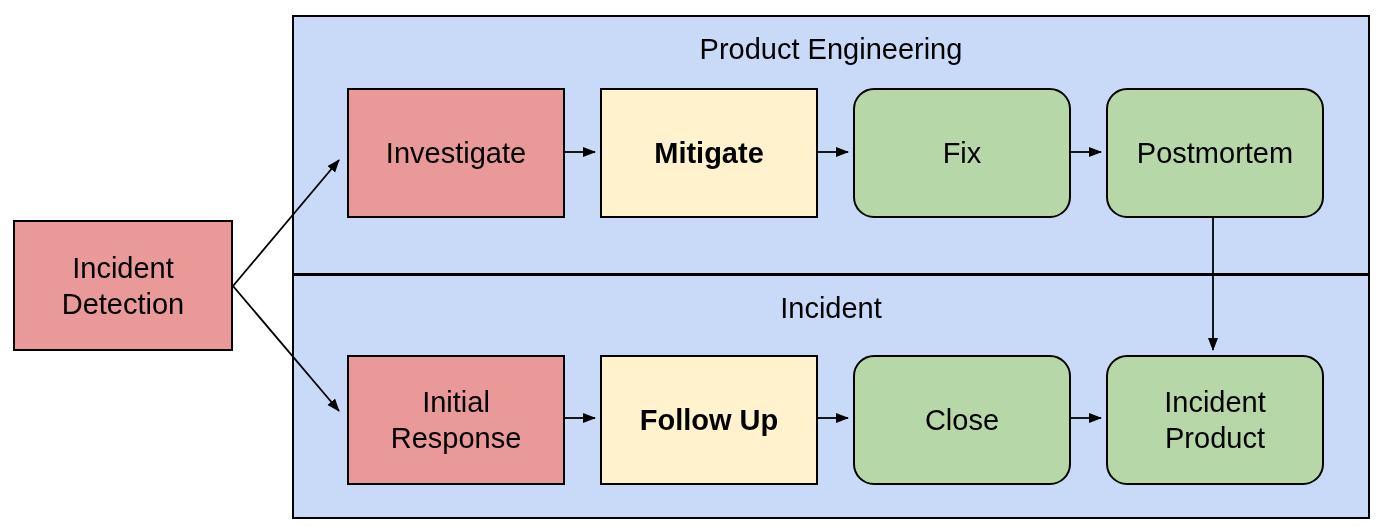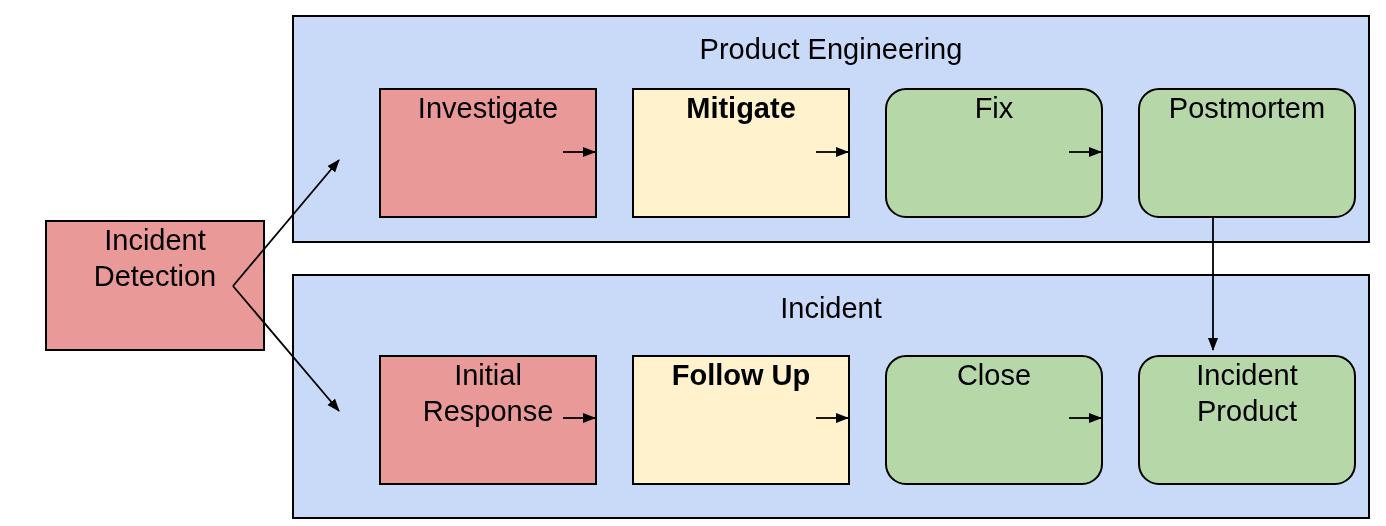--- a/index.html
+++ b/index.html
@@ -16,43 +16,42 @@
     background: var(--background);
     overflow: hidden;
   }
 
   .lane {
     position: absolute;
     left: 292px; width: 1078px;
     background: var(--lane_fill);
     border: 2px solid var(--border);
   }
-  .lane-1 { top: 15px; height: 228px; }
+  .lane-1 { top: 15px; height: 260px; }
   .lane-2 { top: 274px; height: 245px; }
 
   .lane-title {
     position: absolute;
     top: 15px; left: 0; width: 100%;
     text-align: center;
     font-size: 29px;
     line-height: 34px;
     color: var(--text);
   }
 
   .node {
     position: absolute;
     display: flex;
-    align-items: flex-start;
+    align-items: center;
     justify-content: center;
     text-align: center;
     border: 2px solid var(--border);
     font-size: 29px;
     line-height: 36px;
     color: var(--text);
-    margin-left: 32px;
   }
   [data-color="red"]    { background: var(--red); }
   [data-color="yellow"] { background: var(--yellow); }
   [data-color="green"]  { background: var(--green); border-radius: 21px; }
 
   .source-node {
     left: 13px; top: 220px;
     width: 220px; height: 131px;
     padding: 0 8px;
   }

